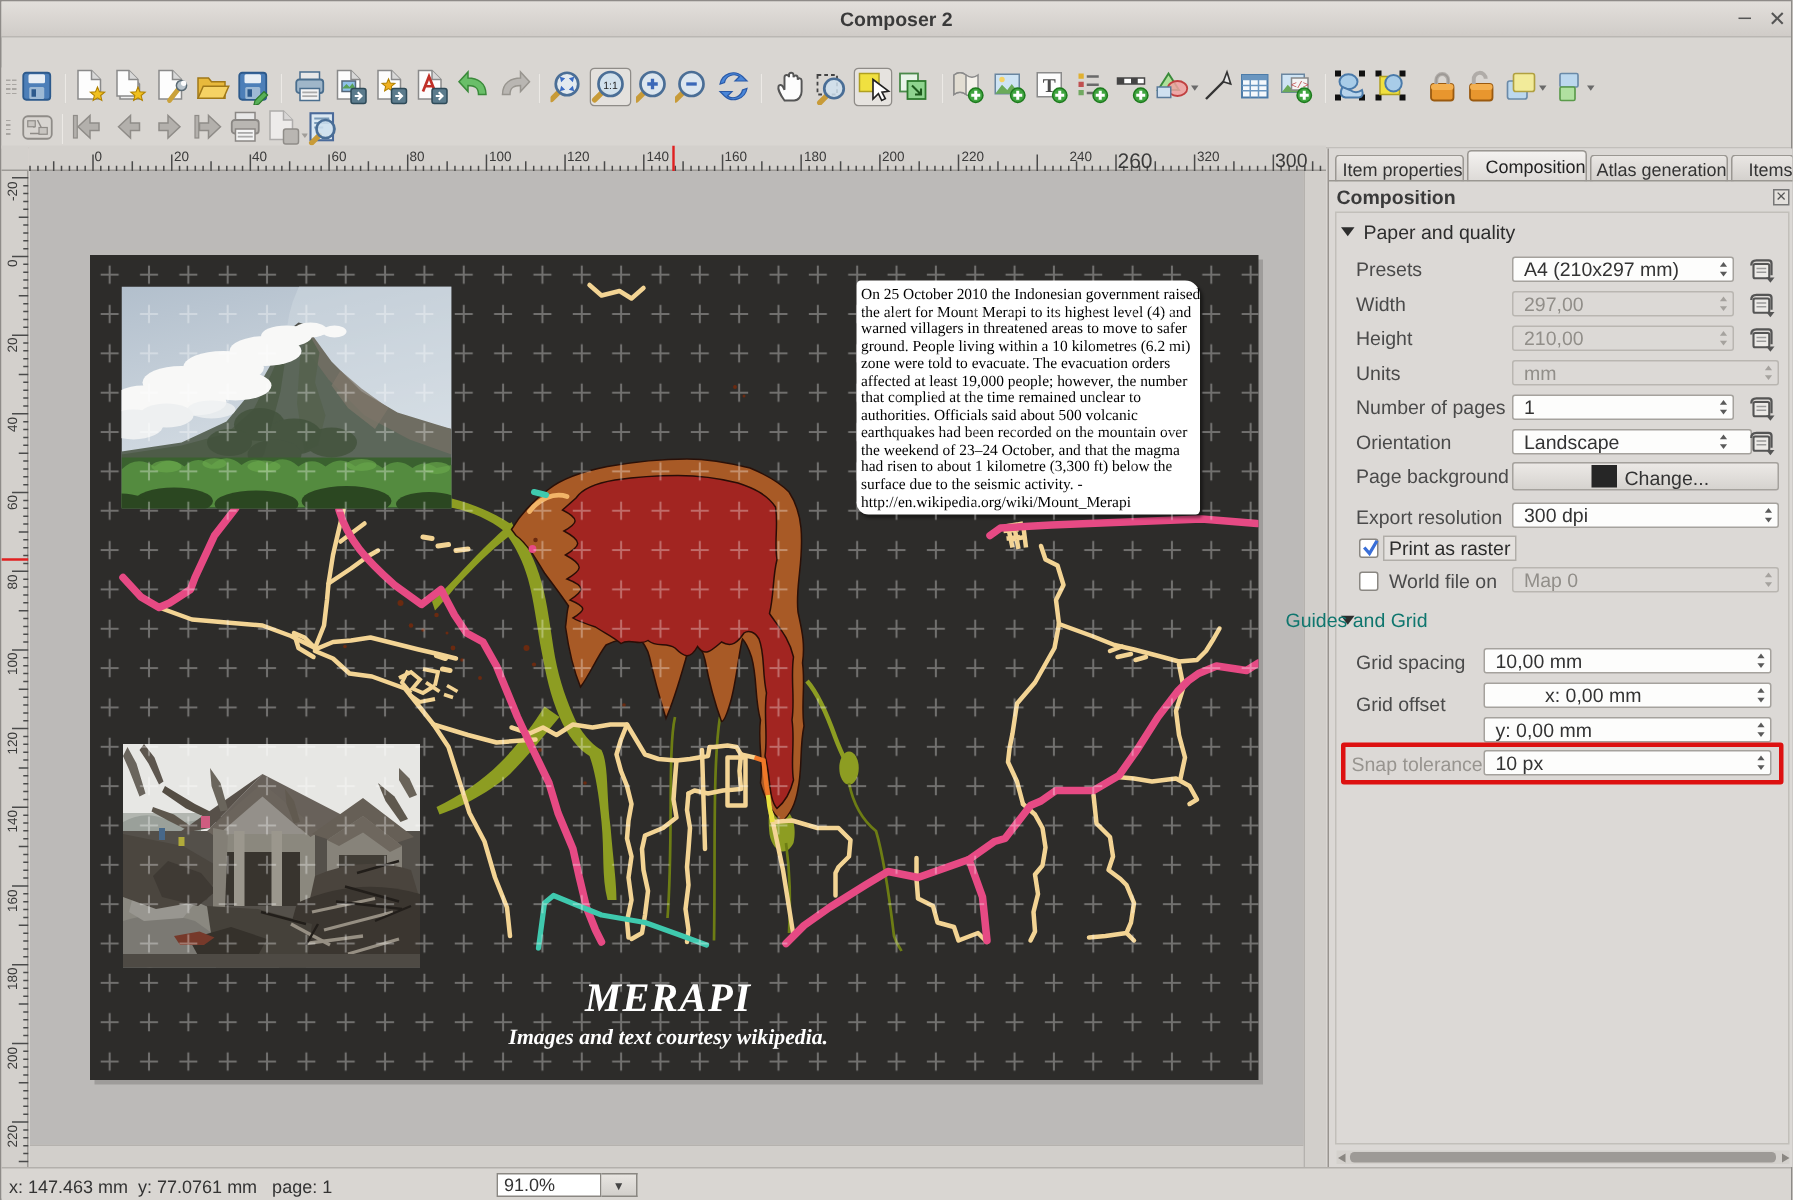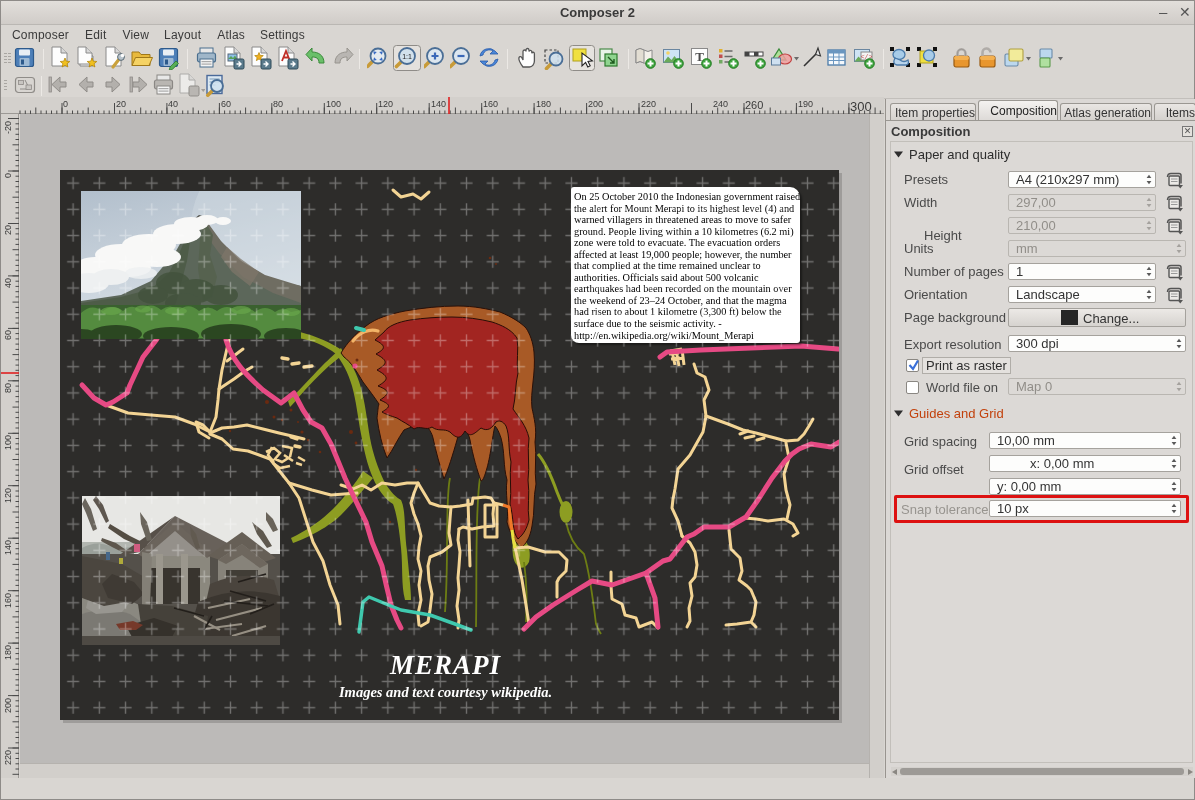--- a/index.html
+++ b/index.html
@@ -31,28 +31,20 @@
 .boxdis{background:#dcd9d6;border:1px solid #b9b6b1;color:#918e89;}
 #statusbar{left:0;top:777px;width:1193px;height:22px;background:#d9d6d2;border-top:1px solid #b3b0ac;font-size:12px;color:#333;}
 svg{display:block;}
 </style></head>
 <body>
 <div id="win">
 <div id="titlebar" class="abs">
       <div id="title">Composer 2</div>
 <div class="wbtn abs" style="left:1158px;">–</div>
       <div class="wbtn abs" style="left:1178px;font-size:14px;">✕</div>
-    </div>
-<div id="menubar" class="abs">
-      <div class="menu" style="margin-left:11px;">Composer</div>
-      <div class="menu" style="margin-left:16px;">Edit</div>
-      <div class="menu" style="margin-left:16px;">View</div>
-      <div class="menu" style="margin-left:15px;">Layout</div>
-      <div class="menu" style="margin-left:16px;">Atlas</div>
-      <div class="menu" style="margin-left:15px;">Settings</div>
     </div>
 <div id="tb1" class="abs">
       <div class="grip" style="left:3px;"></div>
       <div class="grip" style="left:7px;"></div>
       <div class="sep" style="left:42px;"></div>
       <div class="sep" style="left:186px;"></div>
       <div class="sep" style="left:358px;"></div>
       <div class="sep" style="left:506px;"></div>
       <div class="sep" style="left:627px;"></div>
       <div class="sep" style="left:882px;"></div>
@@ -639,22 +631,22 @@
       <div class="abs" style="left:202px;top:2px;font-size:9px;color:#3a3a3a;">60</div>
       <div class="abs" style="left:254px;top:2px;font-size:9px;color:#3a3a3a;">80</div>
       <div class="abs" style="left:307px;top:2px;font-size:9px;color:#3a3a3a;">100</div>
       <div class="abs" style="left:359px;top:2px;font-size:9px;color:#3a3a3a;">120</div>
       <div class="abs" style="left:412px;top:2px;font-size:9px;color:#3a3a3a;">140</div>
       <div class="abs" style="left:464px;top:2px;font-size:9px;color:#3a3a3a;">160</div>
       <div class="abs" style="left:517px;top:2px;font-size:9px;color:#3a3a3a;">180</div>
       <div class="abs" style="left:569px;top:2px;font-size:9px;color:#3a3a3a;">200</div>
       <div class="abs" style="left:622px;top:2px;font-size:9px;color:#3a3a3a;">220</div>
       <div class="abs" style="left:674px;top:2px;font-size:9px;color:#3a3a3a;margin-left:20px;">240</div>
-      <div class="abs" style="left:726px;top:2px;font-size:11px;color:#3a3a3a;">260</div>
-      <div class="abs" style="left:779px;top:2px;font-size:9px;color:#3a3a3a;">190</div>
+      <div class="abs" style="left:726px;top:2px;font-size:14px;color:#3a3a3a;">260</div>
+      <div class="abs" style="left:779px;top:2px;font-size:9px;color:#3a3a3a;">320</div>
       <div class="abs" style="left:831px;top:2px;font-size:13px;color:#3a3a3a;">300</div>
     </div>
 <div id="vruler" class="abs">
       <svg width="18" height="664" viewBox="0 0 18 664">
         <path d="M18,4.5 h-6.5 M18,4.5 h-11 M18,9.8 h-3.5 M18,15.0 h-3.5 M18,20.3 h-3.5 M18,25.5 h-3.5 M18,30.8 h-6.5 M18,36.0 h-3.5 M18,41.3 h-3.5 M18,46.5 h-3.5 M18,51.8 h-3.5 M18,57.0 h-6.5 M18,57.0 h-11 M18,62.2 h-3.5 M18,67.5 h-3.5 M18,72.7 h-3.5 M18,78.0 h-3.5 M18,83.2 h-6.5 M18,88.5 h-3.5 M18,93.7 h-3.5 M18,99.0 h-3.5 M18,104.2 h-3.5 M18,109.5 h-6.5 M18,109.5 h-11 M18,114.7 h-3.5 M18,119.9 h-3.5 M18,125.2 h-3.5 M18,130.4 h-3.5 M18,135.7 h-6.5 M18,140.9 h-3.5 M18,146.2 h-3.5 M18,151.4 h-3.5 M18,156.7 h-3.5 M18,161.9 h-6.5 M18,161.9 h-11 M18,167.2 h-3.5 M18,172.4 h-3.5 M18,177.7 h-3.5 M18,182.9 h-3.5 M18,188.1 h-6.5 M18,193.4 h-3.5 M18,198.6 h-3.5 M18,203.9 h-3.5 M18,209.1 h-3.5 M18,214.4 h-6.5 M18,214.4 h-11 M18,219.6 h-3.5 M18,224.9 h-3.5 M18,230.1 h-3.5 M18,235.4 h-3.5 M18,240.6 h-6.5 M18,245.8 h-3.5 M18,251.1 h-3.5 M18,256.3 h-3.5 M18,261.6 h-3.5 M18,266.8 h-6.5 M18,266.8 h-11 M18,272.1 h-3.5 M18,277.3 h-3.5 M18,282.6 h-3.5 M18,287.8 h-3.5 M18,293.1 h-6.5 M18,298.3 h-3.5 M18,303.6 h-3.5 M18,308.8 h-3.5 M18,314.0 h-3.5 M18,319.3 h-6.5 M18,319.3 h-11 M18,324.5 h-3.5 M18,329.8 h-3.5 M18,335.0 h-3.5 M18,340.3 h-3.5 M18,345.5 h-6.5 M18,350.8 h-3.5 M18,356.0 h-3.5 M18,361.3 h-3.5 M18,366.5 h-3.5 M18,371.7 h-6.5 M18,371.7 h-11 M18,377.0 h-3.5 M18,382.2 h-3.5 M18,387.5 h-3.5 M18,392.7 h-3.5 M18,398.0 h-6.5 M18,403.2 h-3.5 M18,408.5 h-3.5 M18,413.7 h-3.5 M18,419.0 h-3.5 M18,424.2 h-6.5 M18,424.2 h-11 M18,429.5 h-3.5 M18,434.7 h-3.5 M18,439.9 h-3.5 M18,445.2 h-3.5 M18,450.4 h-6.5 M18,455.7 h-3.5 M18,460.9 h-3.5 M18,466.2 h-3.5 M18,471.4 h-3.5 M18,476.7 h-6.5 M18,476.7 h-11 M18,481.9 h-3.5 M18,487.2 h-3.5 M18,492.4 h-3.5 M18,497.6 h-3.5 M18,502.9 h-6.5 M18,508.1 h-3.5 M18,513.4 h-3.5 M18,518.6 h-3.5 M18,523.9 h-3.5 M18,529.1 h-6.5 M18,529.1 h-11 M18,534.4 h-3.5 M18,539.6 h-3.5 M18,544.9 h-3.5 M18,550.1 h-3.5 M18,555.4 h-6.5 M18,560.6 h-3.5 M18,565.8 h-3.5 M18,571.1 h-3.5 M18,576.3 h-3.5 M18,581.6 h-6.5 M18,581.6 h-11 M18,586.8 h-3.5 M18,592.1 h-3.5 M18,597.3 h-3.5 M18,602.6 h-3.5 M18,607.8 h-6.5 M18,613.1 h-3.5 M18,618.3 h-3.5 M18,623.5 h-3.5 M18,628.8 h-3.5 M18,634.0 h-6.5 M18,634.0 h-11 M18,639.3 h-3.5 M18,644.5 h-3.5 M18,649.8 h-3.5 M18,655.0 h-3.5 M18,660.3 h-6.5" stroke="#4a4a4a" stroke-width="1"></path>
         <path d="M0,259 h18" stroke="#e02020" stroke-width="1.6"></path>
       </svg>
       <div class="abs" style="left:2px;top:7px;font-size:9px;color:#3a3a3a;writing-mode:vertical-rl;transform:rotate(180deg);white-space:nowrap;">-20</div>
       <div class="abs" style="left:2px;top:59px;font-size:9px;color:#3a3a3a;writing-mode:vertical-rl;transform:rotate(180deg);white-space:nowrap;">0</div>
       <div class="abs" style="left:2px;top:111px;font-size:9px;color:#3a3a3a;writing-mode:vertical-rl;transform:rotate(180deg);white-space:nowrap;">20</div>
@@ -699,21 +691,21 @@
     <svg class="abs" style="left:1142px;top:193px;" width="12" height="17" viewBox="0 0 12 17">
       <path d="M6,3.7 l2.4,3.2 h-4.8 z" fill="#a5a29e"></path>
       <path d="M6,13.3 l2.4,-3.2 h-4.8 z" fill="#a5a29e"></path>
     </svg>
     <svg class="abs" style="left:1163px;top:193px;" width="21" height="18" viewBox="0 0 21 18">
       <path d="M3.5,6 q0,-3.5 3.5,-3.5 l8,0 q2,0 2,2 l0,8" fill="none" stroke="#555" stroke-width="1.5"></path>
       <rect x="5" y="5" width="10.5" height="9.5" rx="1" fill="#eceae7" stroke="#555" stroke-width="1.4"></rect>
       <path d="M7,8 h6.5 M7,10.5 h6.5" stroke="#999" stroke-width="1"></path>
       <path d="M13.5,14 l5.5,0 -2.75,3.5 z" fill="#555"></path>
     </svg>
-    <div class="plabel" style="left:903px;top:227px;margin-left:20px;">Height</div>
+    <div class="plabel" style="left:903px;top:217px;">Height</div>
     <div class="box boxdis" style="left:1007px;top:216px;width:148px;">210,00</div>
     <svg class="abs" style="left:1142px;top:216px;" width="12" height="17" viewBox="0 0 12 17">
       <path d="M6,3.7 l2.4,3.2 h-4.8 z" fill="#a5a29e"></path>
       <path d="M6,13.3 l2.4,-3.2 h-4.8 z" fill="#a5a29e"></path>
     </svg>
     <svg class="abs" style="left:1163px;top:216px;" width="21" height="18" viewBox="0 0 21 18">
       <path d="M3.5,6 q0,-3.5 3.5,-3.5 l8,0 q2,0 2,2 l0,8" fill="none" stroke="#555" stroke-width="1.5"></path>
       <rect x="5" y="5" width="10.5" height="9.5" rx="1" fill="#eceae7" stroke="#555" stroke-width="1.4"></rect>
       <path d="M7,8 h6.5 M7,10.5 h6.5" stroke="#999" stroke-width="1"></path>
       <path d="M13.5,14 l5.5,0 -2.75,3.5 z" fill="#555"></path>
@@ -730,21 +722,21 @@
       <path d="M6,3.7 l2.4,3.2 h-4.8 z" fill="#5a5a5a"></path>
       <path d="M6,13.3 l2.4,-3.2 h-4.8 z" fill="#5a5a5a"></path>
     </svg>
     <svg class="abs" style="left:1163px;top:262px;" width="21" height="18" viewBox="0 0 21 18">
       <path d="M3.5,6 q0,-3.5 3.5,-3.5 l8,0 q2,0 2,2 l0,8" fill="none" stroke="#555" stroke-width="1.5"></path>
       <rect x="5" y="5" width="10.5" height="9.5" rx="1" fill="#eceae7" stroke="#555" stroke-width="1.4"></rect>
       <path d="M7,8 h6.5 M7,10.5 h6.5" stroke="#999" stroke-width="1"></path>
       <path d="M13.5,14 l5.5,0 -2.75,3.5 z" fill="#555"></path>
     </svg>
     <div class="plabel" style="left:903px;top:286px;">Orientation</div>
-    <div class="box" style="left:1007px;top:285px;width:148px;">Landscape</div>
+    <div class="box" style="left:1007px;top:285px;width:160px;">Landscape</div>
     <svg class="abs" style="left:1142px;top:285px;" width="12" height="17" viewBox="0 0 12 17">
       <path d="M6,3.7 l2.4,3.2 h-4.8 z" fill="#5a5a5a"></path>
       <path d="M6,13.3 l2.4,-3.2 h-4.8 z" fill="#5a5a5a"></path>
     </svg>
     <svg class="abs" style="left:1163px;top:285px;" width="21" height="18" viewBox="0 0 21 18">
       <path d="M3.5,6 q0,-3.5 3.5,-3.5 l8,0 q2,0 2,2 l0,8" fill="none" stroke="#555" stroke-width="1.5"></path>
       <rect x="5" y="5" width="10.5" height="9.5" rx="1" fill="#eceae7" stroke="#555" stroke-width="1.4"></rect>
       <path d="M7,8 h6.5 M7,10.5 h6.5" stroke="#999" stroke-width="1"></path>
       <path d="M13.5,14 l5.5,0 -2.75,3.5 z" fill="#555"></path>
     </svg>
@@ -766,21 +758,21 @@
     <div class="abs" style="left:905px;top:380px;width:13px;height:13px;background:#fff;border:1px solid #8a8782;border-radius:2px;"></div>
     <div class="plabel" style="left:925px;top:379px;">World file on</div>
     <div class="box boxdis" style="left:1007px;top:377px;width:178px;">Map 0</div>
     <svg class="abs" style="left:1172px;top:377px;" width="12" height="17" viewBox="0 0 12 17">
       <path d="M6,3.7 l2.4,3.2 h-4.8 z" fill="#a5a29e"></path>
       <path d="M6,13.3 l2.4,-3.2 h-4.8 z" fill="#a5a29e"></path>
     </svg>
     <svg class="abs" style="left:893px;top:408px;" width="10" height="8">
       <path d="M0,1.5 h9 l-4.5,6 z" fill="#2d2d2d"></path>
     </svg>
-    <div class="abs" style="left:908px;top:405px;font-size:13px;color:#c2410c;text-align:right;">Guides and Grid</div>
+    <div class="abs" style="left:856px;top:405px;font-size:13px;color:#0f766e;text-align:right;">Guides and Grid</div>
     <div class="plabel" style="left:903px;top:433px;">Grid spacing</div>
     <div class="box" style="left:988px;top:431px;width:192px;">10,00 mm</div>
     <svg class="abs" style="left:1167px;top:431px;" width="12" height="17" viewBox="0 0 12 17">
       <path d="M6,3.7 l2.4,3.2 h-4.8 z" fill="#5a5a5a"></path>
       <path d="M6,13.3 l2.4,-3.2 h-4.8 z" fill="#5a5a5a"></path>
     </svg>
     <div class="box" style="left:988px;top:454px;width:192px;padding-left:40px;">x: 0,00 mm</div>
     <svg class="abs" style="left:1167px;top:454px;" width="12" height="17" viewBox="0 0 12 17">
       <path d="M6,3.7 l2.4,3.2 h-4.8 z" fill="#5a5a5a"></path>
       <path d="M6,13.3 l2.4,-3.2 h-4.8 z" fill="#5a5a5a"></path>
@@ -799,12 +791,17 @@
     </svg>
     <div class="abs" style="left:893px;top:494px;width:295px;height:28px;border:3px solid #dd1111;border-radius:2px;"></div>
     <div class="abs" style="left:890px;top:766px;width:302px;height:9px;background:#d4d1cd;"></div>
     <div class="abs" style="left:899px;top:767px;width:284px;height:7px;background:#9d9a96;border-radius:3px;"></div>
     <svg class="abs" style="left:890px;top:767px;" width="8" height="8">
       <path d="M6,1 v6 l-5,-3 z" fill="#8a8782"></path>
     </svg>
     <svg class="abs" style="left:1185px;top:767px;" width="8" height="8">
       <path d="M2,1 v6 l5,-3 z" fill="#8a8782"></path>
     </svg>
+<div id="statusbar" class="abs">
+      <div class="abs" style="left:5px;top:5px;">x: 147.463 mm&nbsp;&nbsp;y: 77.0761 mm&nbsp;&nbsp;&nbsp;page: 1</div>
+<div class="abs" style="left:330px;top:3px;width:70px;height:16px;background:#fff;border:1px solid #8a8782;font-size:12px;padding:0 4px;line-height:15px;">91.0%</div>
+<div class="abs" style="left:400px;top:3px;width:24px;height:16px;background:linear-gradient(#e8e5e1,#d2cfcb);border:1px solid #8a8782;border-left:none;text-align:center;font-size:8px;line-height:15px;color:#444;">▼</div>
+    </div>
 </div>
 </body></html>

